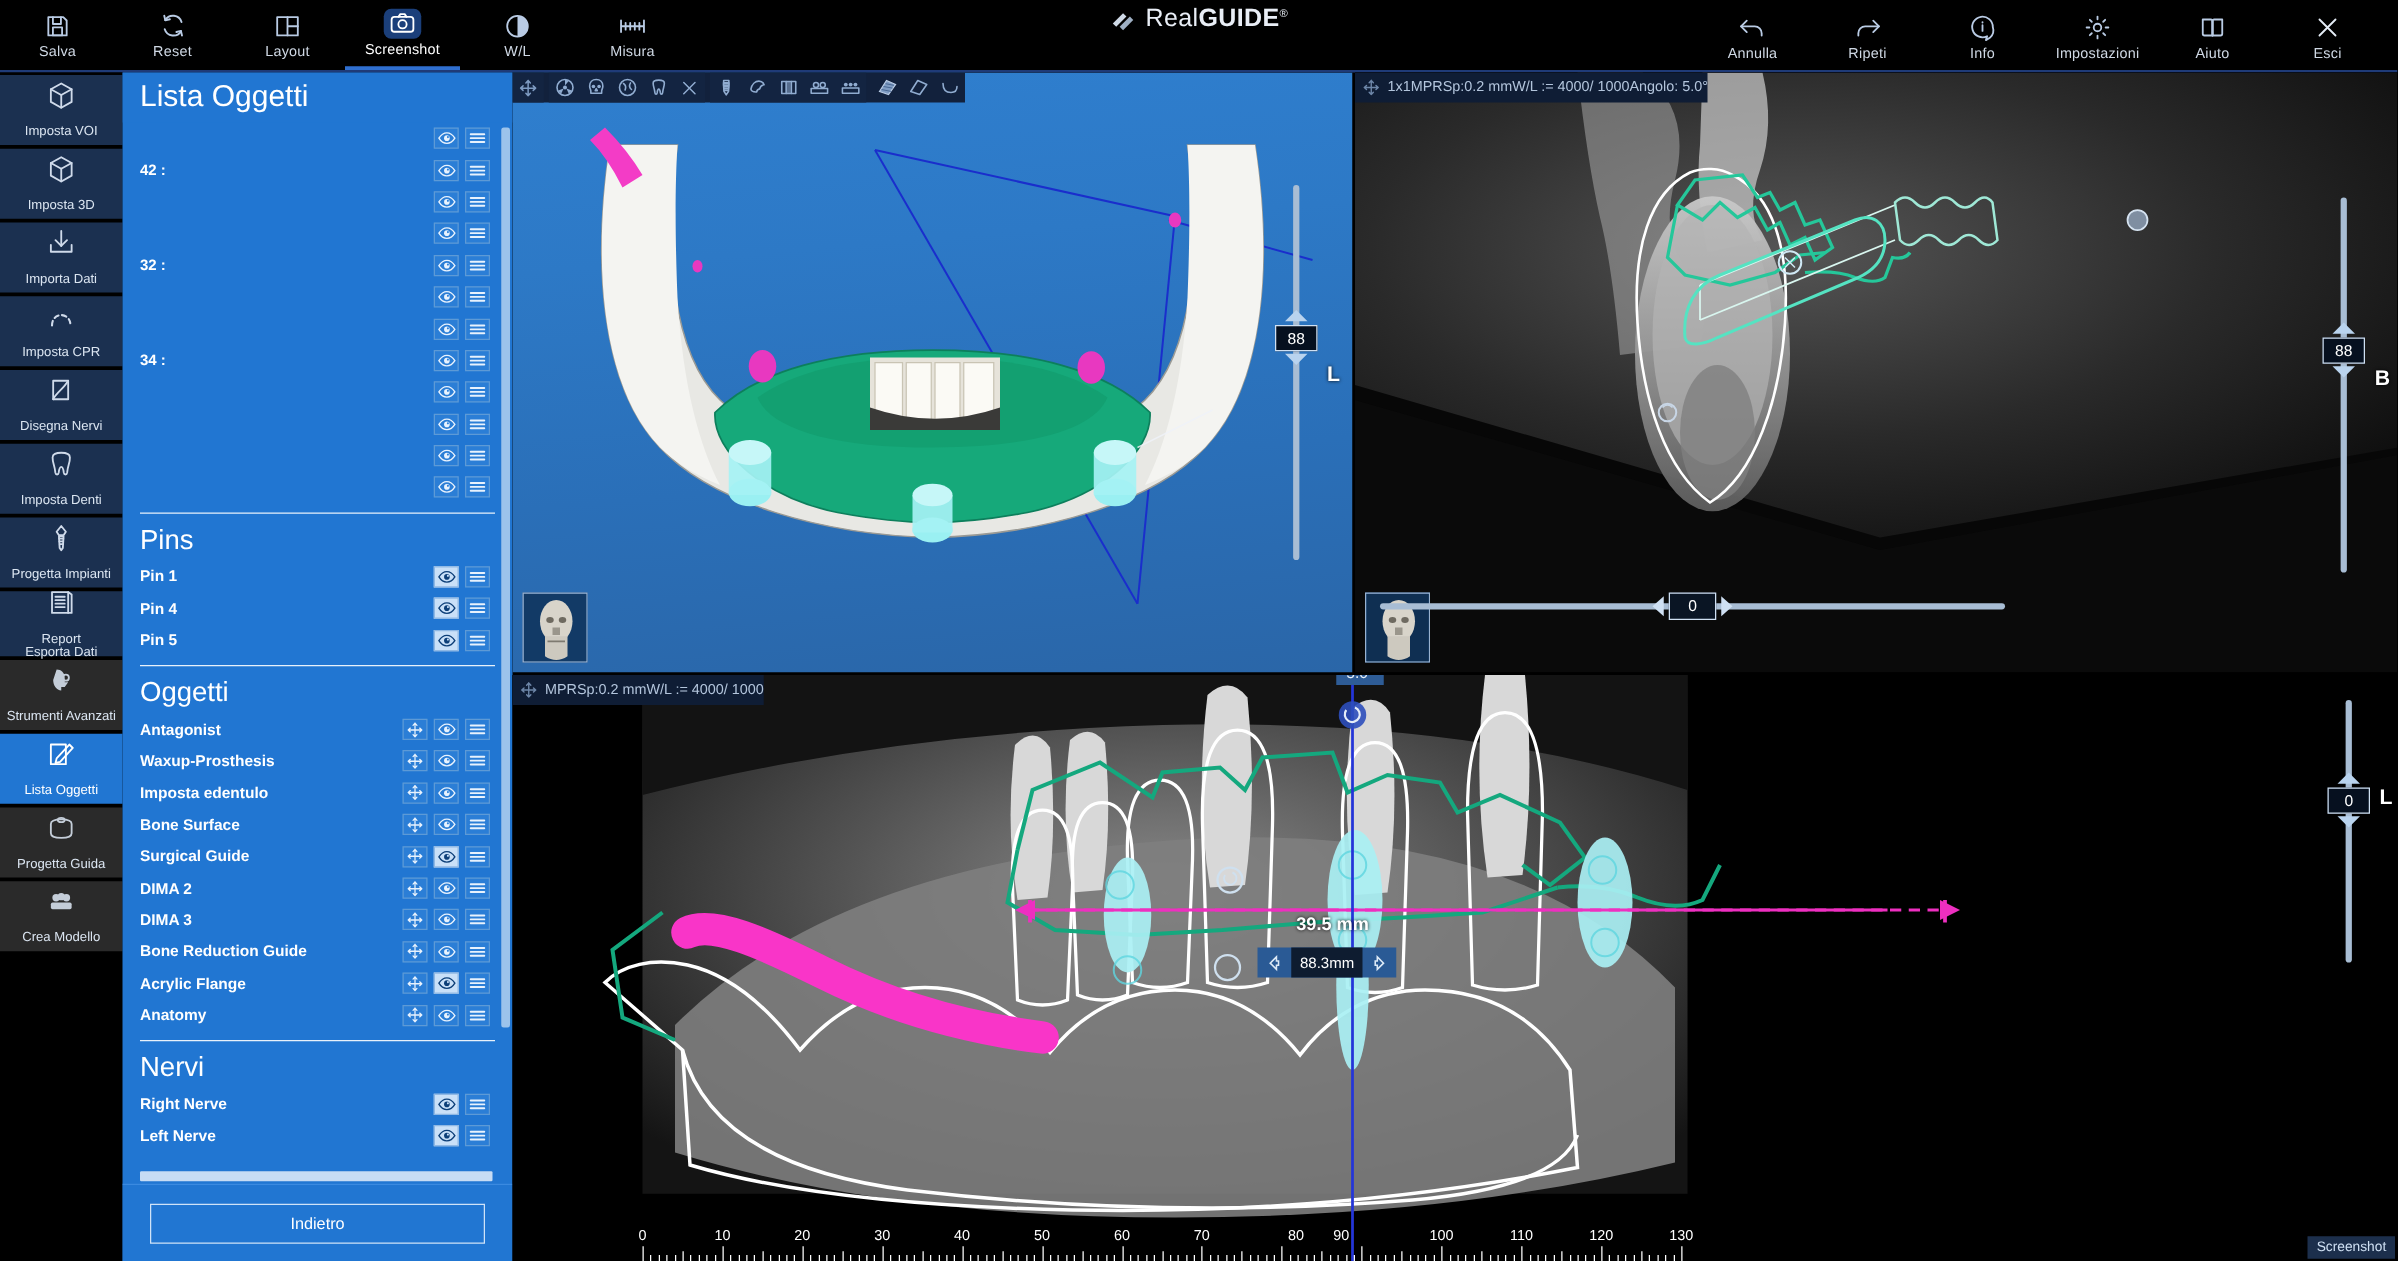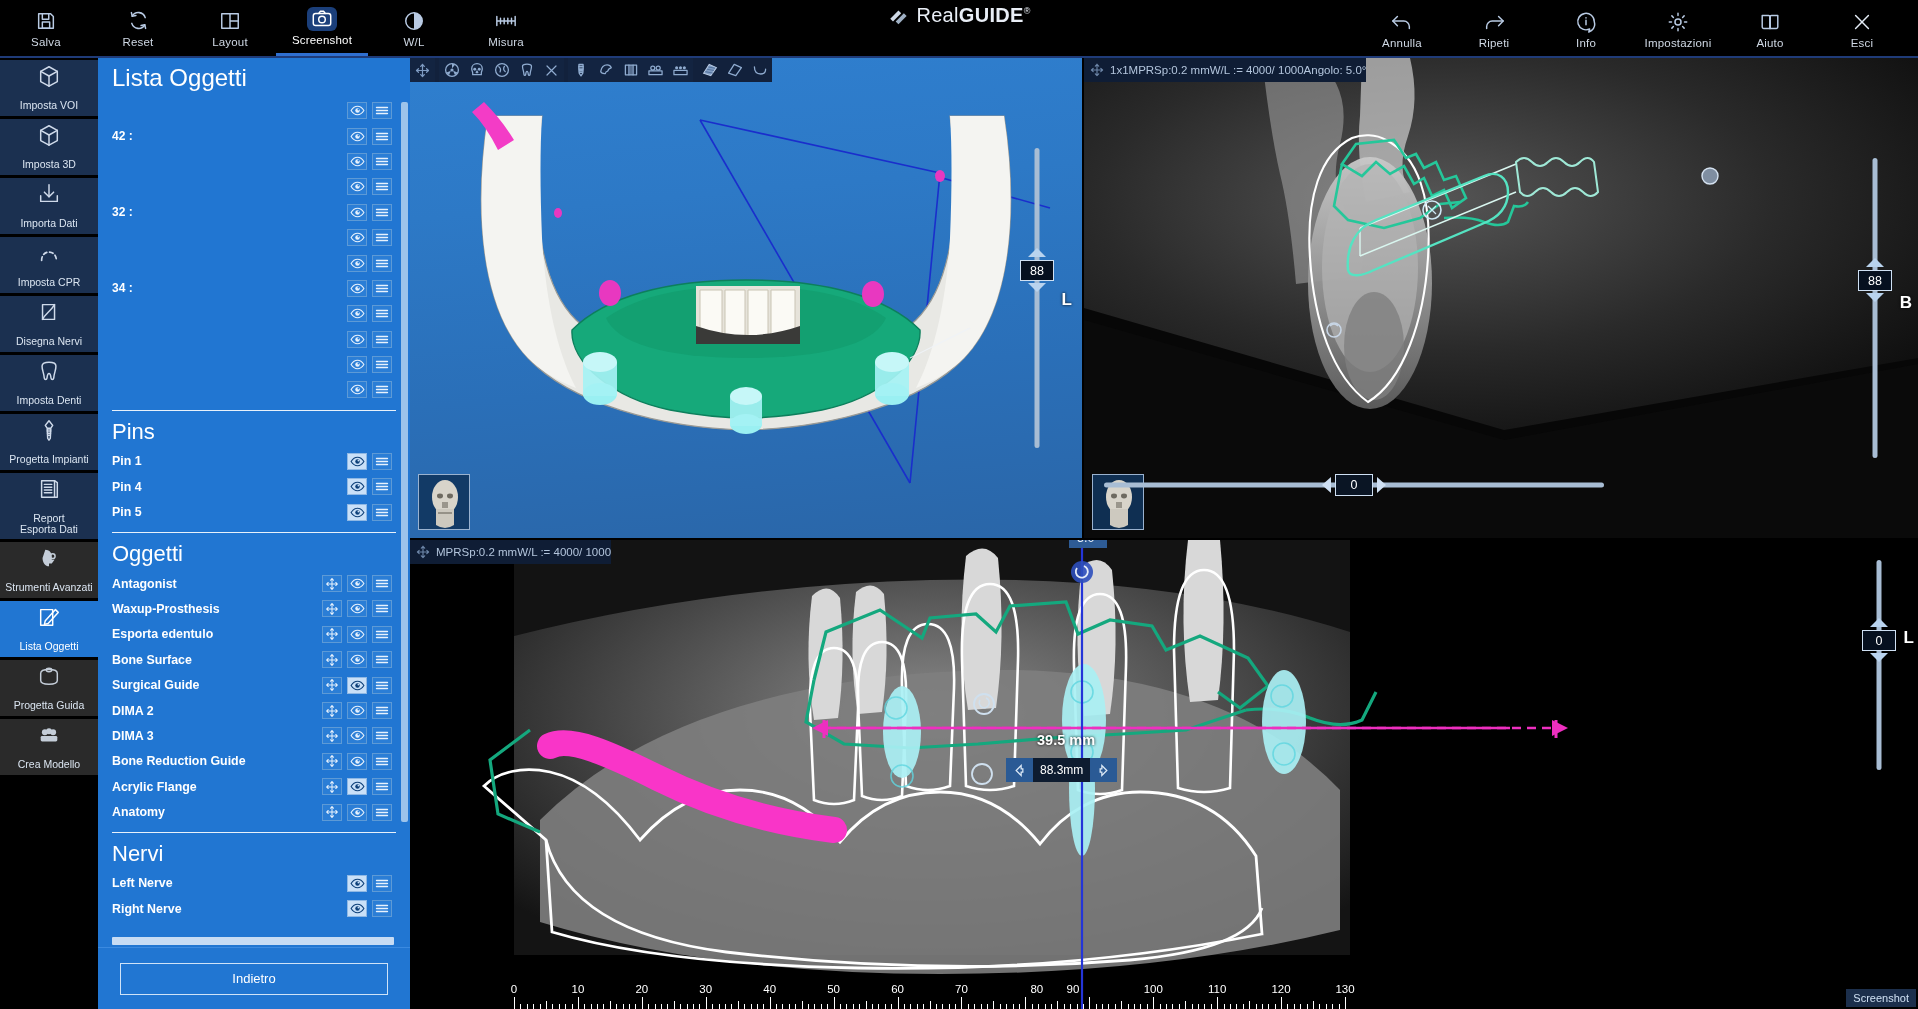--- a/index.html
+++ b/index.html
@@ -52,21 +52,21 @@
     display:flex; flex-direction:column; align-items:center; justify-content:center; gap:12px;
   }
   .rail-item.dim { background:#2a2a2a; }
   .rail-item.sel { background:#2176d2; }
   .rail-item .r-ico { height:24px; display:flex; align-items:center; justify-content:center; }
   .rail-item .r-lbl {
     font-size:10.5px; color:#dbe5f1; text-align:center; line-height:11.5px;
     white-space:pre-line; padding:0 2px;
   }
   .rail-item.sel .r-lbl { color:#fff; }
-  .rail-item.tall { height:66px; }
+  .rail-item.tall { height:52px; }
 
   
   #objpanel {
     position:absolute; left:98px; top:58px; width:312px; height:951px;
     background:#2176d2; overflow:hidden;
   }
   #objpanel-title {
     position:absolute; left:0; top:0; width:312px; height:40px;
     font-size:24px; color:#fff; padding-left:14px; display:flex; align-items:center;
     background:#2176d2; z-index:5;
@@ -773,21 +773,21 @@
             <div class="obtn ghost">
               <svg width="14" height="11" viewBox="0 0 18 14">
                 <g stroke="#e8f2fd" stroke-width="1.9" stroke-linecap="round">
                   <path d="M2 3h14M2 7h14M2 11h14"></path>
                 </g>
               </svg>
             </div>
           </div>
         </div>
         <div class="ol-row">
-          <div class="nm">Esporta edentulo</div>
+          <div class="nm">Imposta edentulo</div>
           <div class="ol-btns">
             <div class="obtn ghost">
               <svg width="14" height="14" viewBox="0 0 18 18">
                 <path fill="none" stroke="#e8f2fd" stroke-width="1.3" stroke-linecap="round" d="M9 2v14M2 9h14M9 2l-2 2.2M9 2l2 2.2M9 16l-2-2.2M9 16l2-2.2M2 9l2.2-2M2 9l2.2 2M16 9l-2.2-2M16 9l-2.2 2"></path>
               </svg>
             </div>
             <div class="obtn ghost">
               <svg width="15" height="11" viewBox="0 0 20 14">
                 <path fill="none" stroke="#e8f2fd" stroke-width="1.5" d="M1.5 7C4 3 7 1.4 10 1.4S16 3 18.5 7C16 11 13 12.6 10 12.6S4 11 1.5 7z"></path>
                 <circle cx="10" cy="7" r="3" fill="#e8f2fd"></circle>
@@ -967,40 +967,40 @@
                 <g stroke="#e8f2fd" stroke-width="1.9" stroke-linecap="round">
                   <path d="M2 3h14M2 7h14M2 11h14"></path>
                 </g>
               </svg>
             </div>
           </div>
         </div>
         <div class="ol-sep"></div>
         <div class="ol-head">Nervi</div>
         <div class="ol-row">
-          <div class="nm">Left Nerve</div>
+          <div class="nm">Right Nerve</div>
           <div class="ol-btns">
             <div class="obtn on">
               <svg width="15" height="11" viewBox="0 0 20 14">
                 <path fill="none" stroke="#0d3f78" stroke-width="1.5" d="M1.5 7C4 3 7 1.4 10 1.4S16 3 18.5 7C16 11 13 12.6 10 12.6S4 11 1.5 7z"></path>
                 <circle cx="10" cy="7" r="3" fill="#0d3f78"></circle>
                 <circle cx="11.1" cy="5.9" r="1.1" fill="#c9e0f8"></circle>
               </svg>
             </div>
             <div class="obtn ghost">
               <svg width="14" height="11" viewBox="0 0 18 14">
                 <g stroke="#e8f2fd" stroke-width="1.9" stroke-linecap="round">
                   <path d="M2 3h14M2 7h14M2 11h14"></path>
                 </g>
               </svg>
             </div>
           </div>
         </div>
         <div class="ol-row">
-          <div class="nm">Right Nerve</div>
+          <div class="nm">Left Nerve</div>
           <div class="ol-btns">
             <div class="obtn on">
               <svg width="15" height="11" viewBox="0 0 20 14">
                 <path fill="none" stroke="#0d3f78" stroke-width="1.5" d="M1.5 7C4 3 7 1.4 10 1.4S16 3 18.5 7C16 11 13 12.6 10 12.6S4 11 1.5 7z"></path>
                 <circle cx="10" cy="7" r="3" fill="#0d3f78"></circle>
                 <circle cx="11.1" cy="5.9" r="1.1" fill="#c9e0f8"></circle>
               </svg>
             </div>
             <div class="obtn ghost">
               <svg width="14" height="11" viewBox="0 0 18 14">

